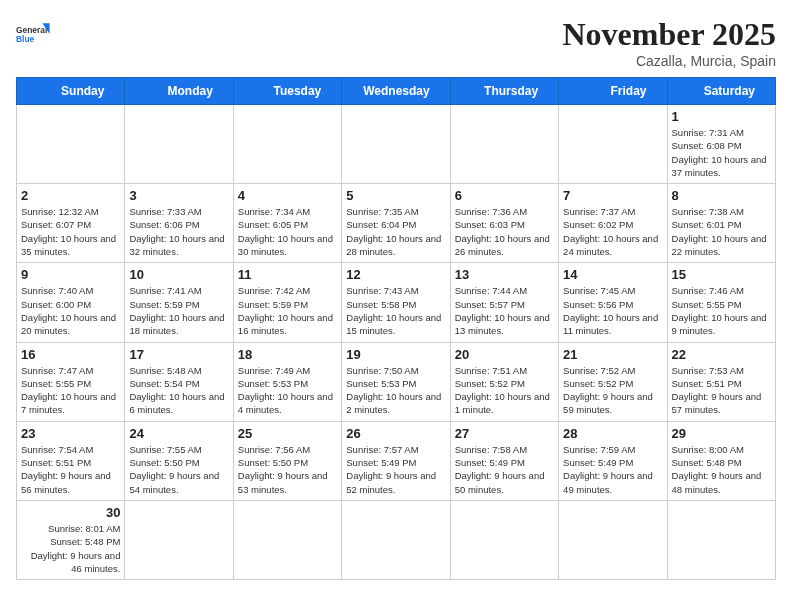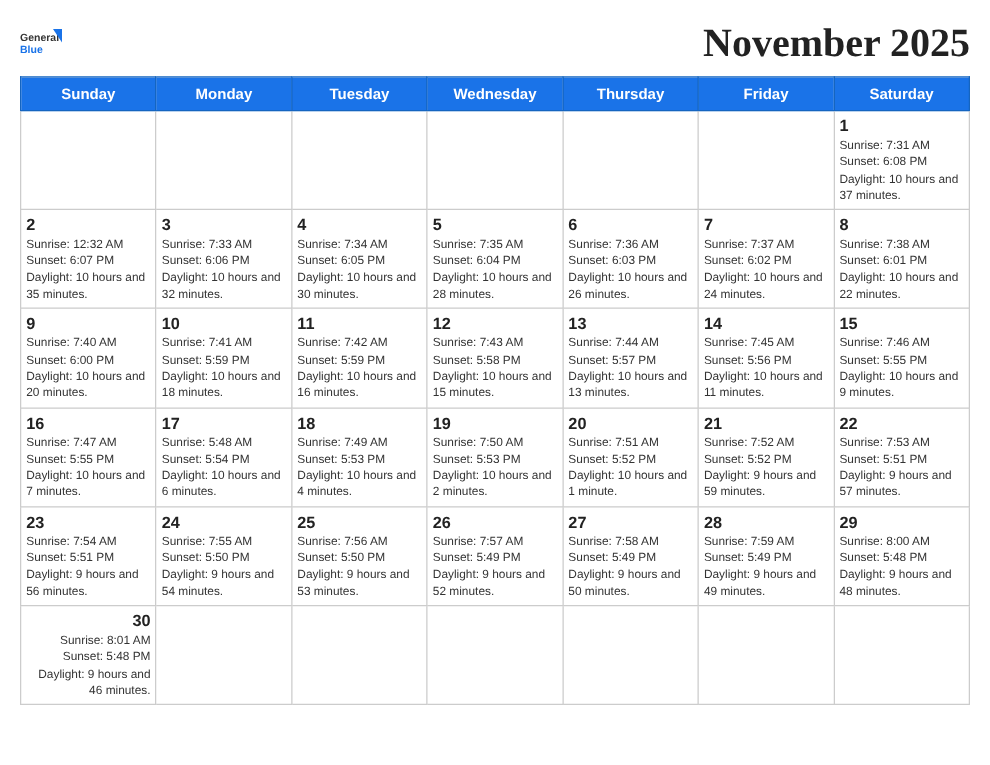--- a/index.html
+++ b/index.html
@@ -42,22 +42,22 @@
     .calendar {
       width: 100%;
       border-collapse: collapse;
       border: 1px solid #ccc;
     }
     .calendar th {
       background: #1a73e8;
       color: #fff;
       font-size: 12px;
       font-weight: bold;
-      padding: 6px 4px;
-      text-align: center;
+      padding: 6px 20px;
+      text-align: right;
       border: 1px solid #1565c0;
     }
     .calendar td {
       width: 108px;
       vertical-align: top;
       padding: 4px 4px;
       border: 1px solid #ccc;
       font-size: 10px;
       color: #333;
       background: #fff;
@@ -90,20 +90,21 @@
 <div class="header">
   <div class="logo">
     <svg class="logo-icon" viewBox="0 0 60 40">
         <text x="0" y="18" font-size="14" fill="#333" font-family="Arial" font-weight="bold">General</text>
         <text x="0" y="34" font-size="14" fill="#1a73e8" font-family="Arial" font-weight="bold">Blue</text>
         <polygon points="44,2 56,2 56,20" fill="#1a73e8"></polygon>
       </svg>
   </div>
   <div class="title-block">
     <div class="month-title">November 2025</div>
+    <div class="location">Cazalla, Murcia, Spain</div>
   </div>
 </div>
 
 <table class="calendar">
   <thead>
     <tr>
       <th>Sunday</th>
       <th>Monday</th>
       <th>Tuesday</th>
       <th>Wednesday</th>

